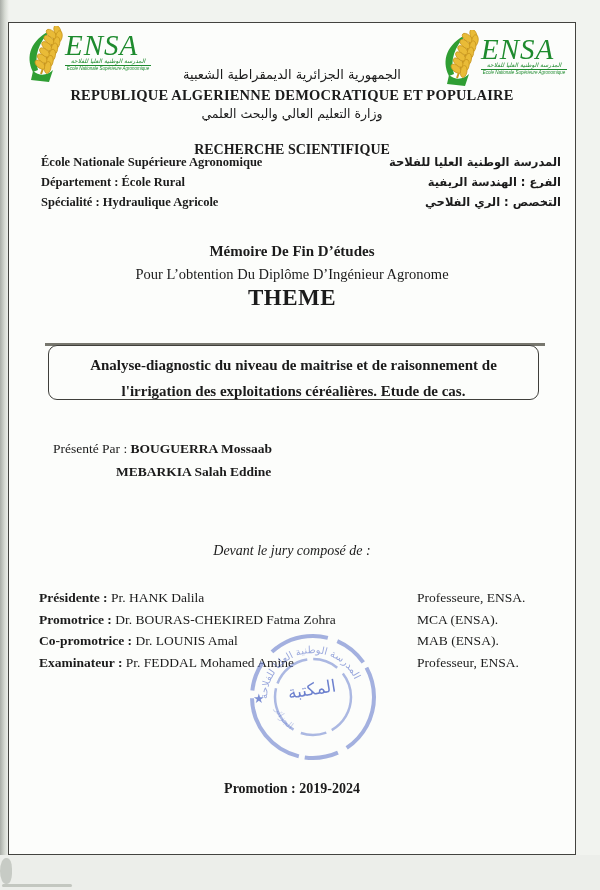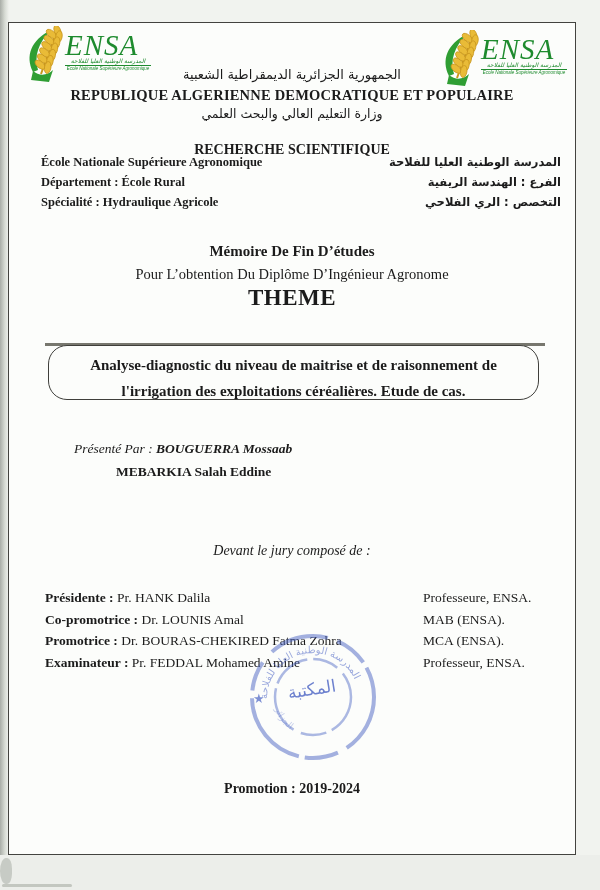--- a/index.html
+++ b/index.html
@@ -46,30 +46,30 @@
   .school-fr div{font-weight:bold;font-size:12.5px;line-height:20px;}
   .school-ar div{font-family:"DejaVu Sans",sans-serif;font-weight:bold;font-size:11.5px;
     line-height:20px;text-align:right;direction:rtl;}
   
   .memoir-title{top:220px;font-size:15px;font-weight:bold;}
   .memoir-subtitle{top:243px;font-size:14.5px;}
   .theme-label{top:262px;font-size:23px;font-weight:bold;letter-spacing:.5px;}
   
   .theme-shadow{top:320px;left:36px;width:500px;height:3px;background:#55554b;opacity:.8;}
   .theme-box{top:322px;left:39px;width:489px;height:53px;border:1.5px solid #3f3f3b;
-    border-radius:19px;background:#fcfdfb;}
+    border-radius:9px;background:#fcfdfb;}
   .theme-text{padding-top:6px;font-size:15px;font-weight:bold;line-height:26px;text-align:center;}
   
-  .presente{top:418px;left:65px;font-size:13.5px;font-style:italic;}
+  .presente{top:418px;left:44px;font-size:13.5px;}
   .presente b{font-size:13.5px;}
   .author2{top:441px;left:107px;font-size:13.5px;font-weight:bold;}
   .soutenu{top:418px;left:302px;font-size:13.5px;}
   
   .jury-heading{top:520px;font-size:14px;font-style:italic;}
-  .jury{top:564px;left:36px;width:520px;}
+  .jury{top:564px;left:30px;width:520px;}
   .jury-row{position:relative;height:21.6px;line-height:21.6px;font-size:13.5px;}
   .jury-role{font-weight:bold;}
   .jury-title{position:absolute;left:378px;top:0;}
   
   .promotion{top:758px;font-size:14px;font-weight:bold;}
   
   .stamp{top:604px;left:236px;}
 </style>
 </head>
 <body>
@@ -176,26 +176,26 @@
   </div>
   <div class="abs author2">MEBARKIA Salah Eddine</div>
 
   <div class="abs cline jury-heading">Devant le jury composé de :</div>
   <div class="abs jury">
     <div class="jury-row">
       <span class="jury-role">Présidente :</span><span> Pr. HANK Dalila</span>
       <span class="jury-title">Professeure, ENSA.</span>
     </div>
     <div class="jury-row">
+      <span class="jury-role">Promotrice :</span><span> Dr. BOURAS-CHEKIRED Fatma Zohra</span>
+      <span class="jury-title">MCA (ENSA).</span>
+    </div>
+    <div class="jury-row">
       <span class="jury-role">Co-promotrice :</span><span> Dr. LOUNIS Amal</span>
       <span class="jury-title">MAB (ENSA).</span>
-    </div>
-    <div class="jury-row">
-      <span class="jury-role">Promotrice :</span><span> Dr. BOURAS-CHEKIRED Fatma Zohra</span>
-      <span class="jury-title">MCA (ENSA).</span>
     </div>
     <div class="jury-row">
       <span class="jury-role">Examinateur :</span><span> Pr. FEDDAL Mohamed Amine</span>
       <span class="jury-title">Professeur, ENSA.</span>
     </div>
   </div>
 
   <svg class="abs stamp" width="136" height="140" viewBox="0 0 136 140">
     <defs>
       <path id="rimTop" d="M22 72 A46 46 0 1 1 114 72"></path>

